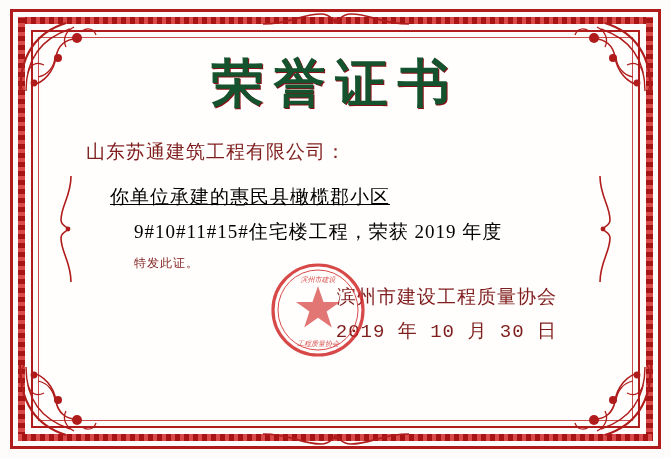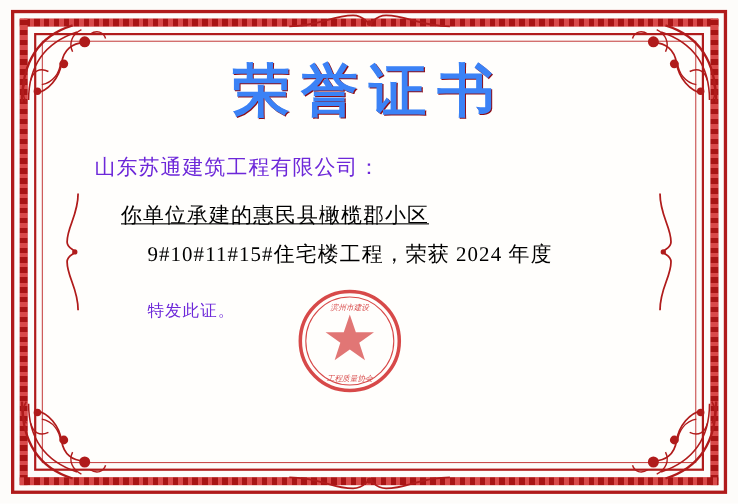--- a/index.html
+++ b/index.html
@@ -112,26 +112,26 @@
     left: 48px; top: 44px;
     width: 575px; height: 370px;
   }
   .title {
     text-align: center;
     margin-top: 10px;
     font-family: "DejaVu Serif", "Liberation Serif", serif;
     font-weight: bold;
     font-size: 52px;
     letter-spacing: 10px;
-    color: #3b82f6;
+    color: #14532d;
     text-shadow: 1px 1px 0 #8d0d16;
     line-height: 1.1;
   }
   .body-text {
-    color: #6d28d9;
+    color: #7f1d1d;
     font-size: 19px;
     font-family: Liberation Mono, monospace;
   }
   .addressee {
     margin-top: 28px;
     margin-left: 38px;
     font-size: 19px;
     letter-spacing: 1px;
   }
   .para {
@@ -139,23 +139,23 @@
     margin-left: 62px;
     font-size: 19px;
     letter-spacing: 1px;
     line-height: 1.85;
   }
   .para-line { white-space: nowrap; }
   .para-indent { text-indent: 0; text-decoration: underline; }
   .line2 { margin-left: 24px; }
   .line3 { margin-left: 24px; }
   .closing {
-    margin-top: 24px;
+    margin-top: 6px;
     margin-left: 86px;
-    font-size: 15px;
+    font-size: 12px;
     letter-spacing: 1px;
   }
   .signature {
     margin-top: 10px;
     text-align: right;
     padding-right: 66px;
     font-size: 19px;
     letter-spacing: 1px;
     line-height: 1.75;
   }
@@ -275,25 +275,29 @@
     </svg>
   </div>
 
   <div class="content">
     <div class="title">荣誉证书</div>
 
     <div class="body-text addressee">山东苏通建筑工程有限公司：</div>
 
     <div class="para">
       <div class="para-line para-indent">你单位承建的惠民县橄榄郡小区</div>
-      <div class="para-line line2">9#10#11#15#住宅楼工程，荣获 2024 年度</div>
+      <div class="para-line line2">9#10#11#15#住宅楼工程，荣获 2019 年度</div>
     </div>
 
     <div class="body-text closing">特发此证。</div>
 
+    <div class="body-text signature">
+      <div>滨州市建设工程质量协会</div>
+      <div class="sig-date">2019 年 10 月 30 日</div>
+    </div>
   </div>
 
   <div class="seal">
     <svg width="100" height="100" viewBox="0 0 100 100">
       <circle cx="50" cy="50" r="45" fill="none" stroke="#cf2222" stroke-width="3.2"></circle>
       <circle cx="50" cy="50" r="40" fill="none" stroke="#cf2222" stroke-width="1"></circle>
       <path d="M50 26 L55.5 42 L72 42 L58.6 51.6 L63.8 67.6 L50 57.8 L36.2 67.6 L41.4 51.6 L28 42 L44.5 42 Z" fill="#cf2222" opacity="0.75"></path>
       <text x="50" y="22" font-size="7" fill="#cf2222" text-anchor="middle" font-family="'DejaVu Serif', serif">滨州市建设</text>
       <text x="50" y="86" font-size="7" fill="#cf2222" text-anchor="middle" font-family="'DejaVu Serif', serif">工程质量协会</text>
     </svg>

